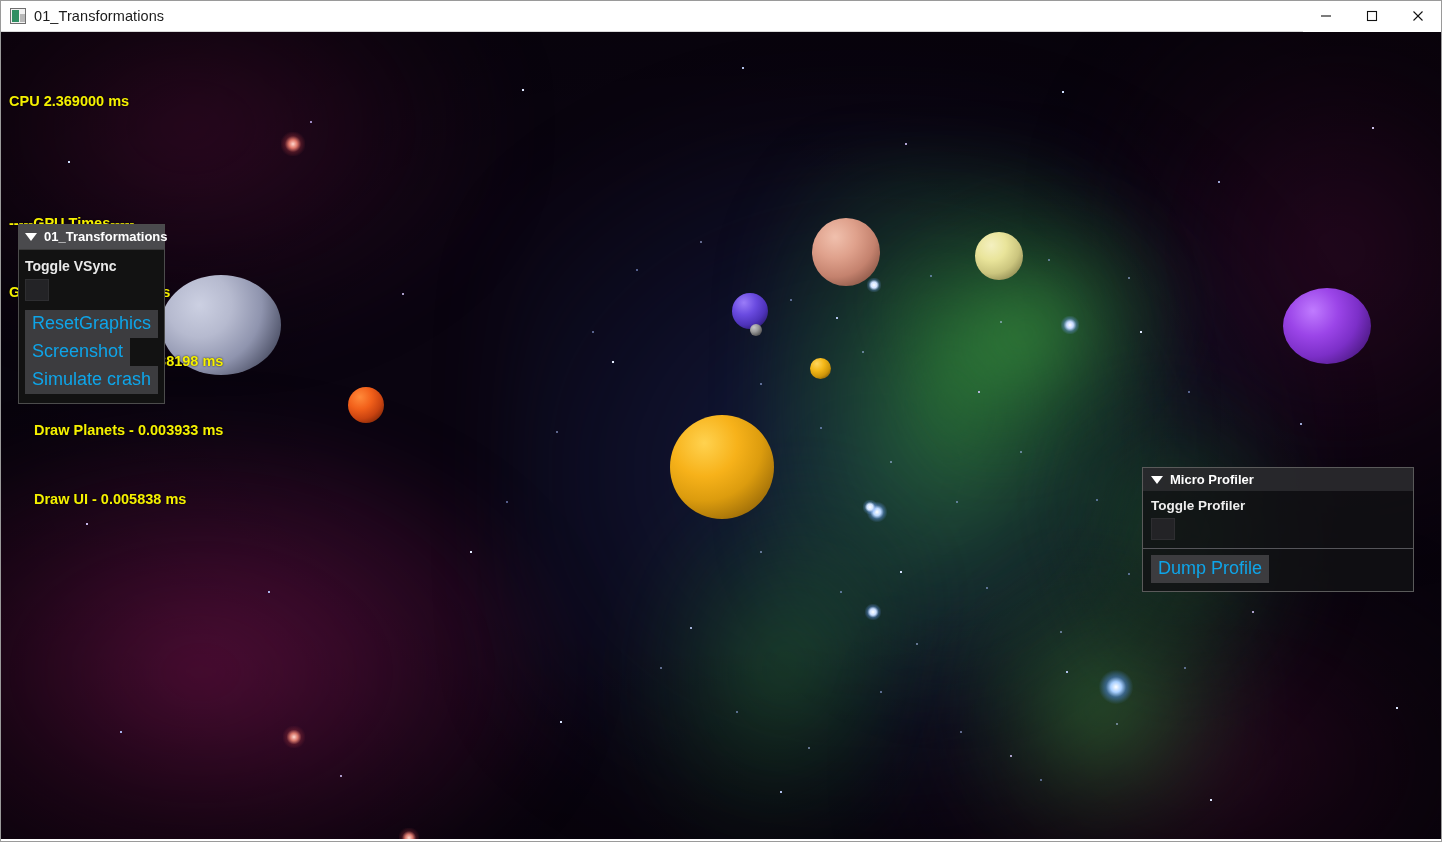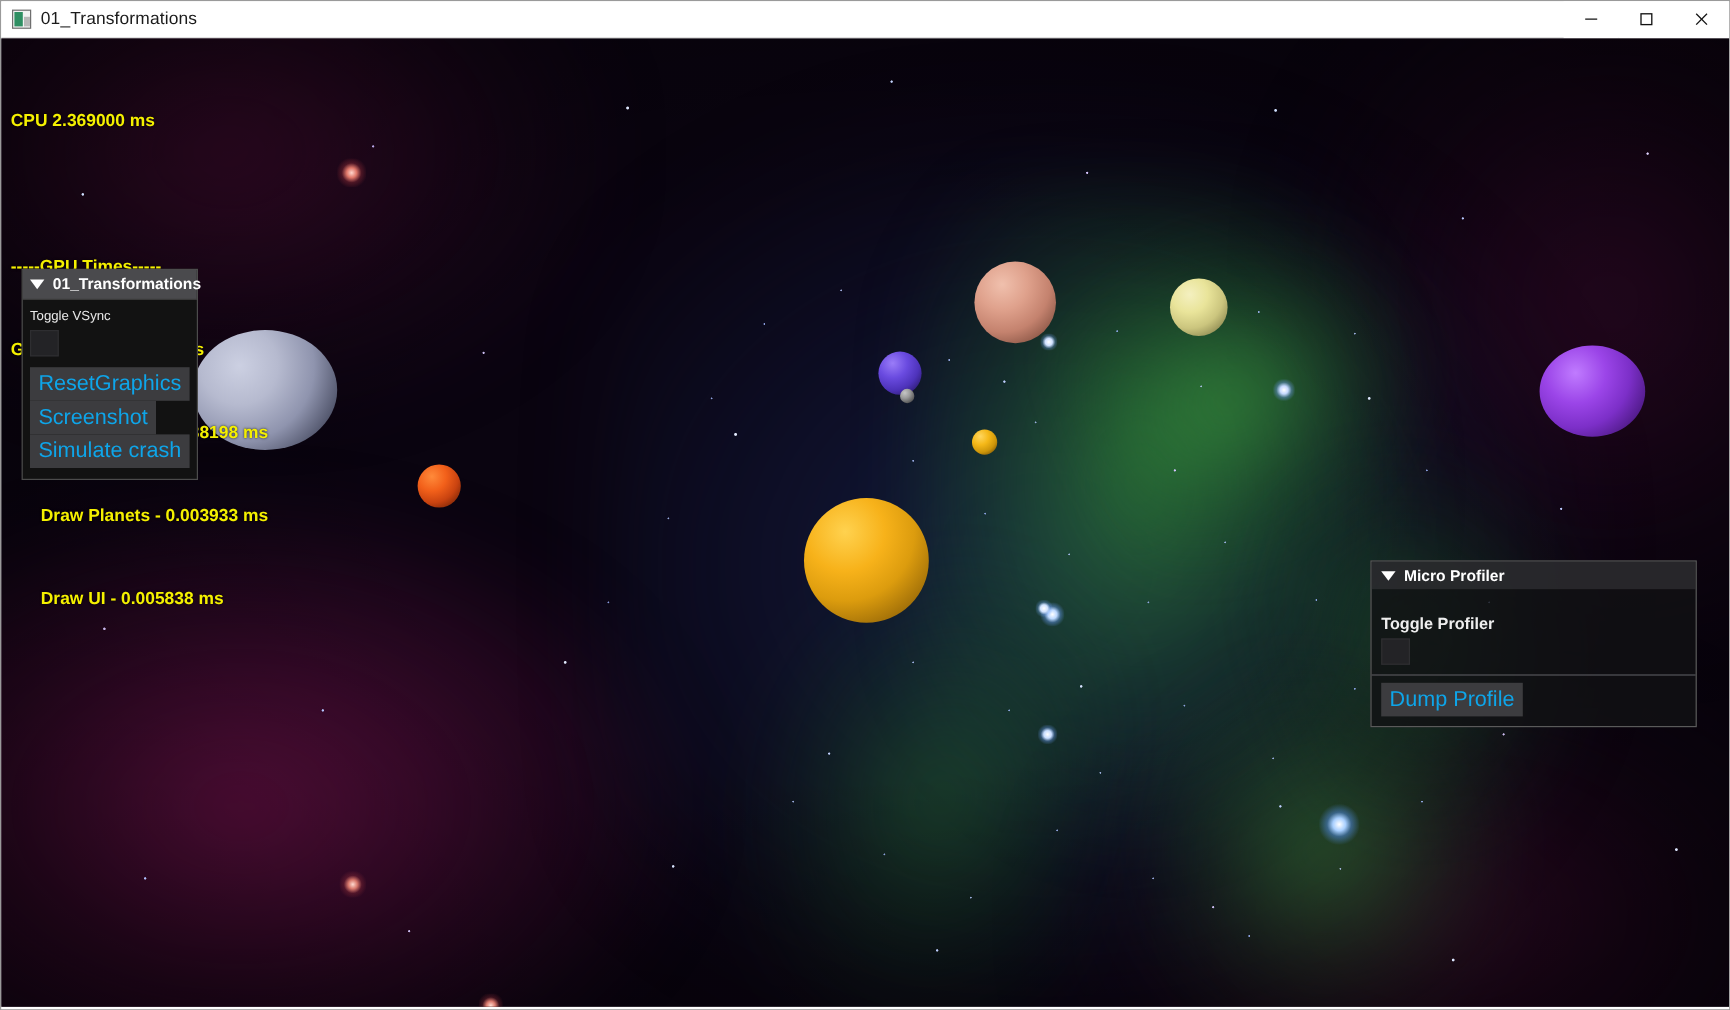--- a/index.html
+++ b/index.html
@@ -94,21 +94,21 @@
   }
   .tri-down {
     width: 0; height: 0;
     border-left: 6px solid transparent;
     border-right: 6px solid transparent;
     border-top: 8px solid #ffffff;
     flex: 0 0 auto;
   }
   .panel-body { padding: 8px 6px 9px 6px; }
   .panel-label {
-    color: #e9e9e9; font-size: 11px; font-weight: normal;
+    color: #e9e9e9; font-size: 14px; font-weight: bold;
     margin-bottom: 5px;
   }
   .checkbox {
     width: 24px; height: 22px;
     background: #232326;
     border: 1px solid #2e2e31;
     margin-bottom: 9px;
   }
   .dbg-btn {
     display: inline-block;
@@ -132,21 +132,21 @@
   }
   #profiler-panel .panel-header {
     background: rgba(58,58,62,0.55);
     border-bottom: none;
     padding: 4px 8px 4px 8px;
   }
   .prof-section {
     padding: 6px 8px 8px 8px;
     border-top: 1px solid #55555a;
   }
-  .prof-section.first { border-top: none; padding-top: 21px; }
+  .prof-section.first { border-top: none; padding-top: 7px; }
   .prof-label {
     color: #eeeeee; font-size: 13.5px; font-weight: bold;
     margin-bottom: 5px;
   }
   #slider {
     position: relative;
     height: 24px;
     background: rgba(42,42,46,0.95);
     display: flex; align-items: center; justify-content: center;
   }

